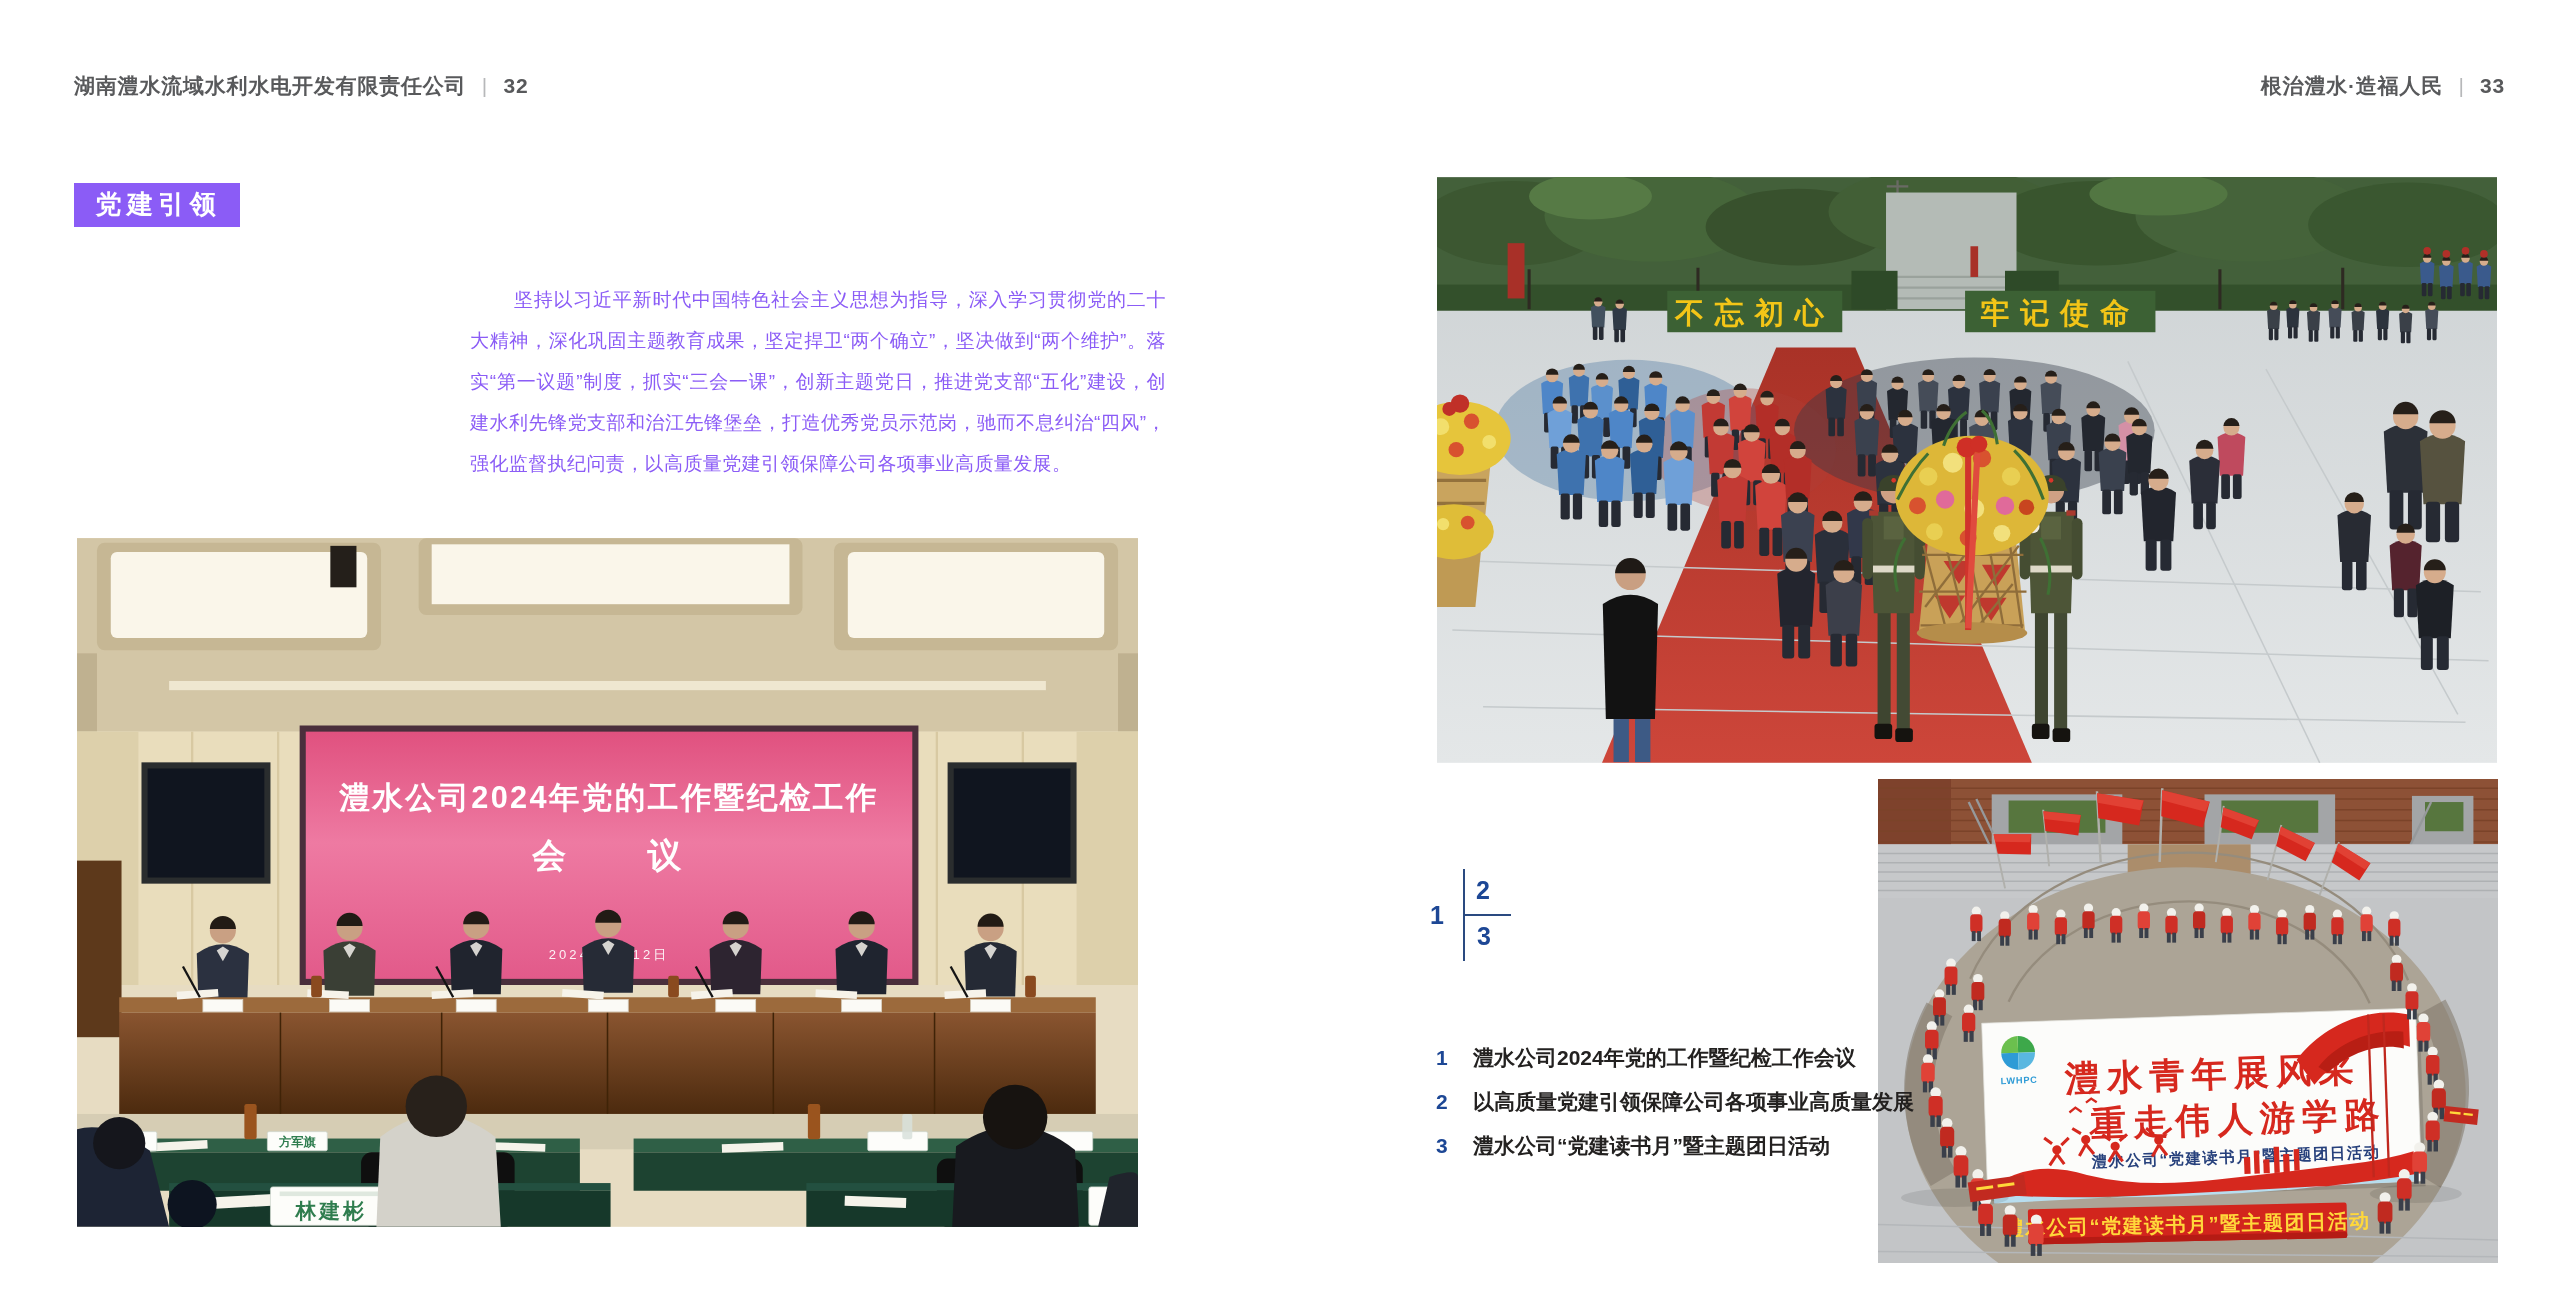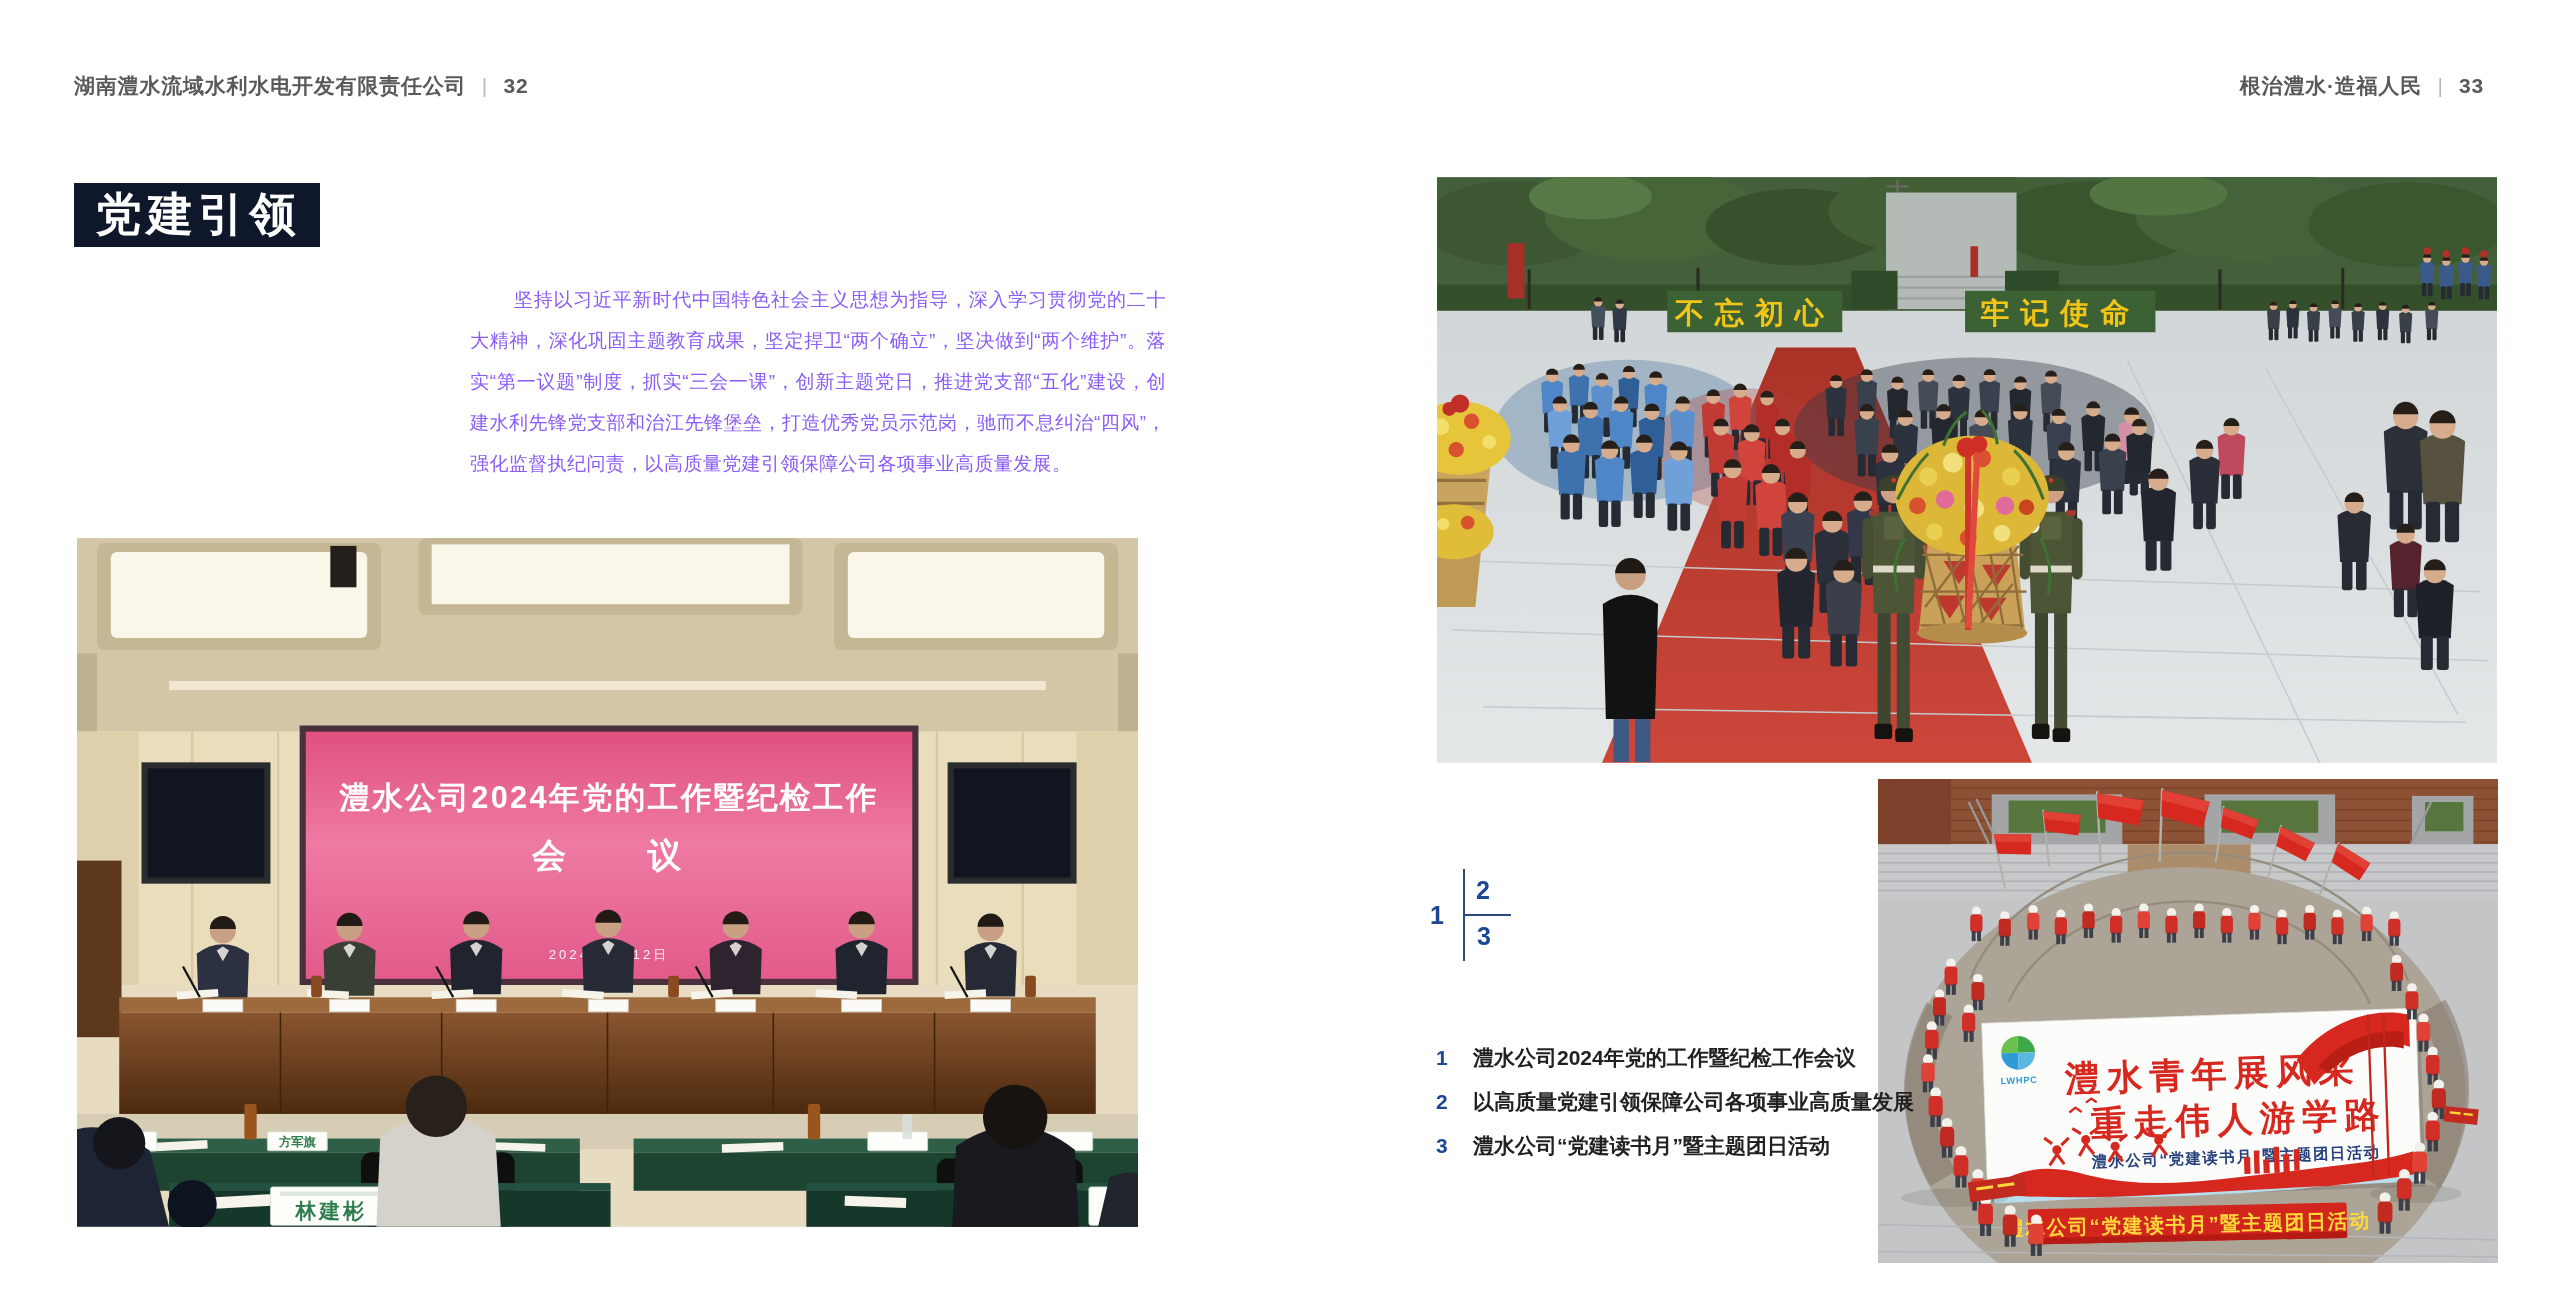--- a/index.html
+++ b/index.html
@@ -2,26 +2,26 @@
 <html style="font-size:12.3px"><head>
 <meta charset="utf-8">
 <style>
   html,body{margin:0;padding:0;}
   body{
     width:2576px;height:1306px;position:relative;overflow:hidden;
     background:#ffffff;font-family:"Liberation Sans","DejaVu Sans",sans-serif;
   }
   .hdr{position:absolute;top:72px;font-size:21px;font-weight:700;color:#58595b;letter-spacing:0.8px;white-space:nowrap;}
   .hdr-l{left:74px;}
-  .hdr-r{right:92px;}
+  .hdr-r{right:71px;}
   .hdr .sep{color:#b7b8ba;font-weight:400;margin:0 15.4px;}
   .hdr .pno{font-weight:700;color:#58595b;margin-top:44px;}
   .badge{
-    position:absolute;left:74px;top:183px;background:#0f172a;color:#ffffff;
-    font-size:46px;font-weight:700;letter-spacing:5.4px;padding:8.4px 18.4px 10px 21.5px;line-height:1;
+    position:absolute;left:74px;top:183px;background:#8b5cf6;color:#ffffff;
+    font-size:26px;font-weight:700;letter-spacing:5.4px;padding:8.4px 18.4px 10px 21.5px;line-height:1;
   }
   .intro{
     position:absolute;left:470px;top:279px;width:696px;
     font-size:19px;line-height:41px;font-weight:400;color:#8b5cf6;
     text-align:justify;text-indent:44px;letter-spacing:0.4px;
   }
   .photo{position:absolute;display:block;}
   #photo1{left:77px;top:538px;}
   #photo2{left:1437px;top:177px;}
   #photo3{left:1878px;top:779px;}

